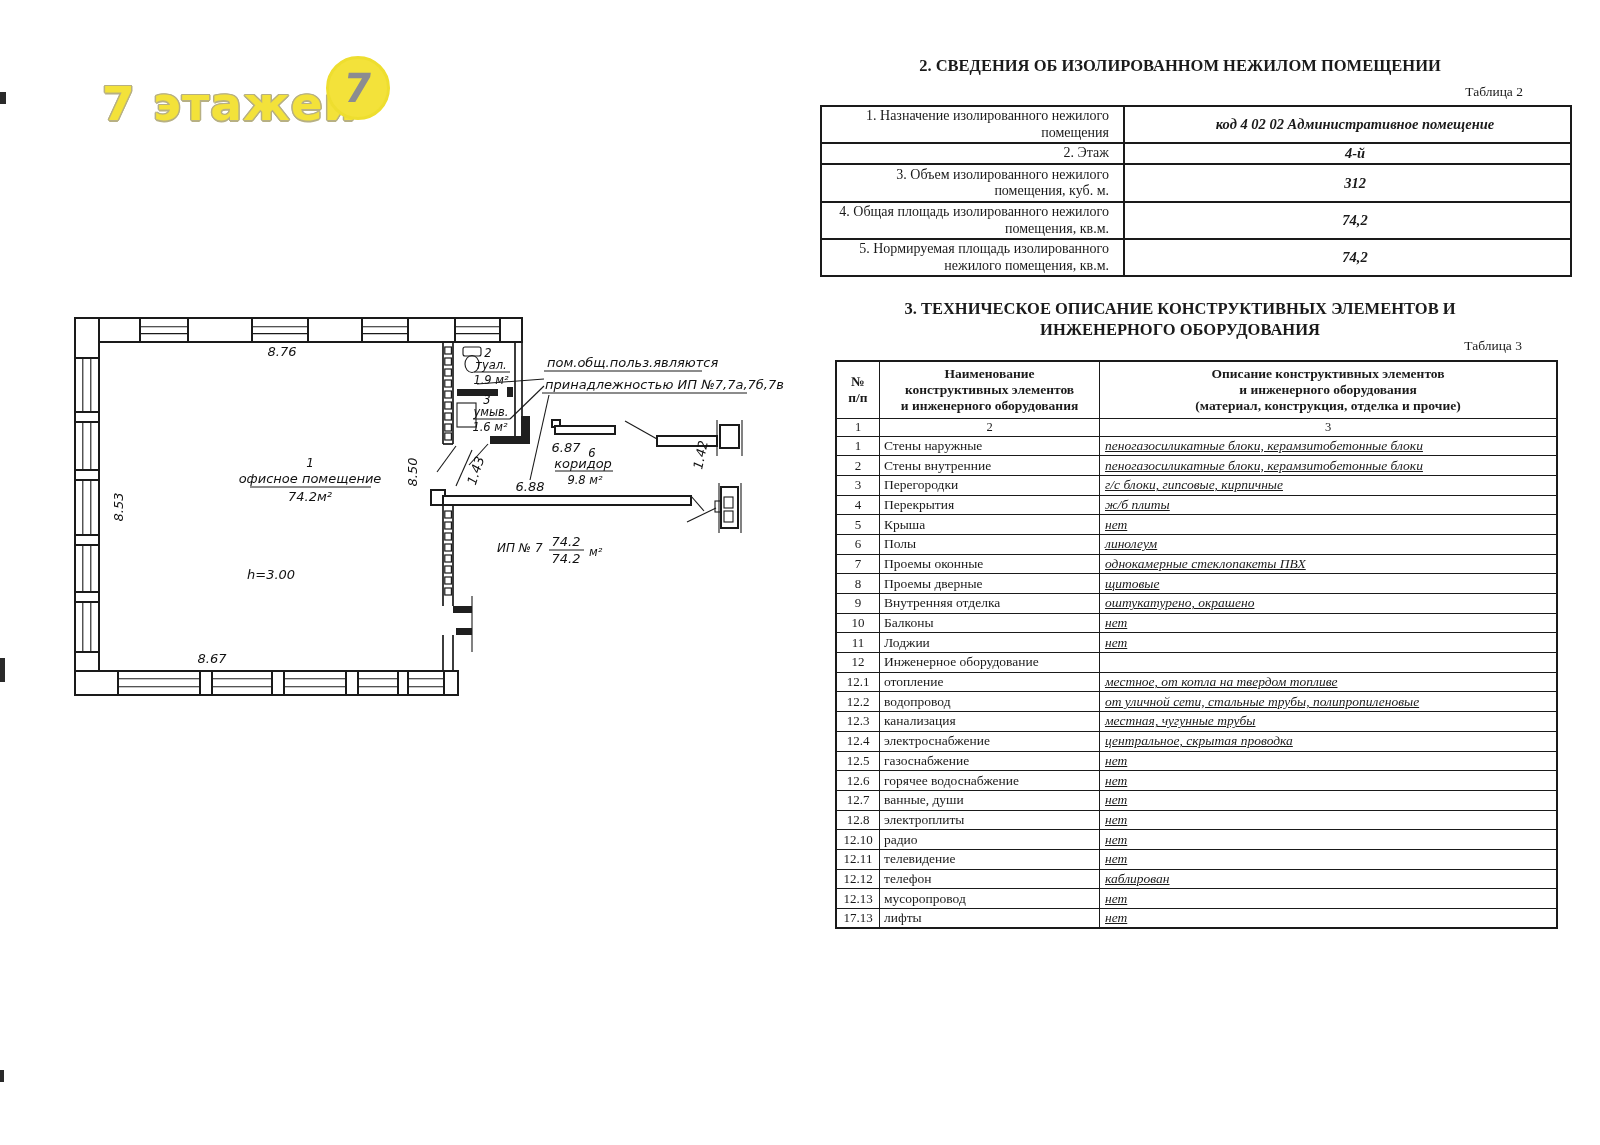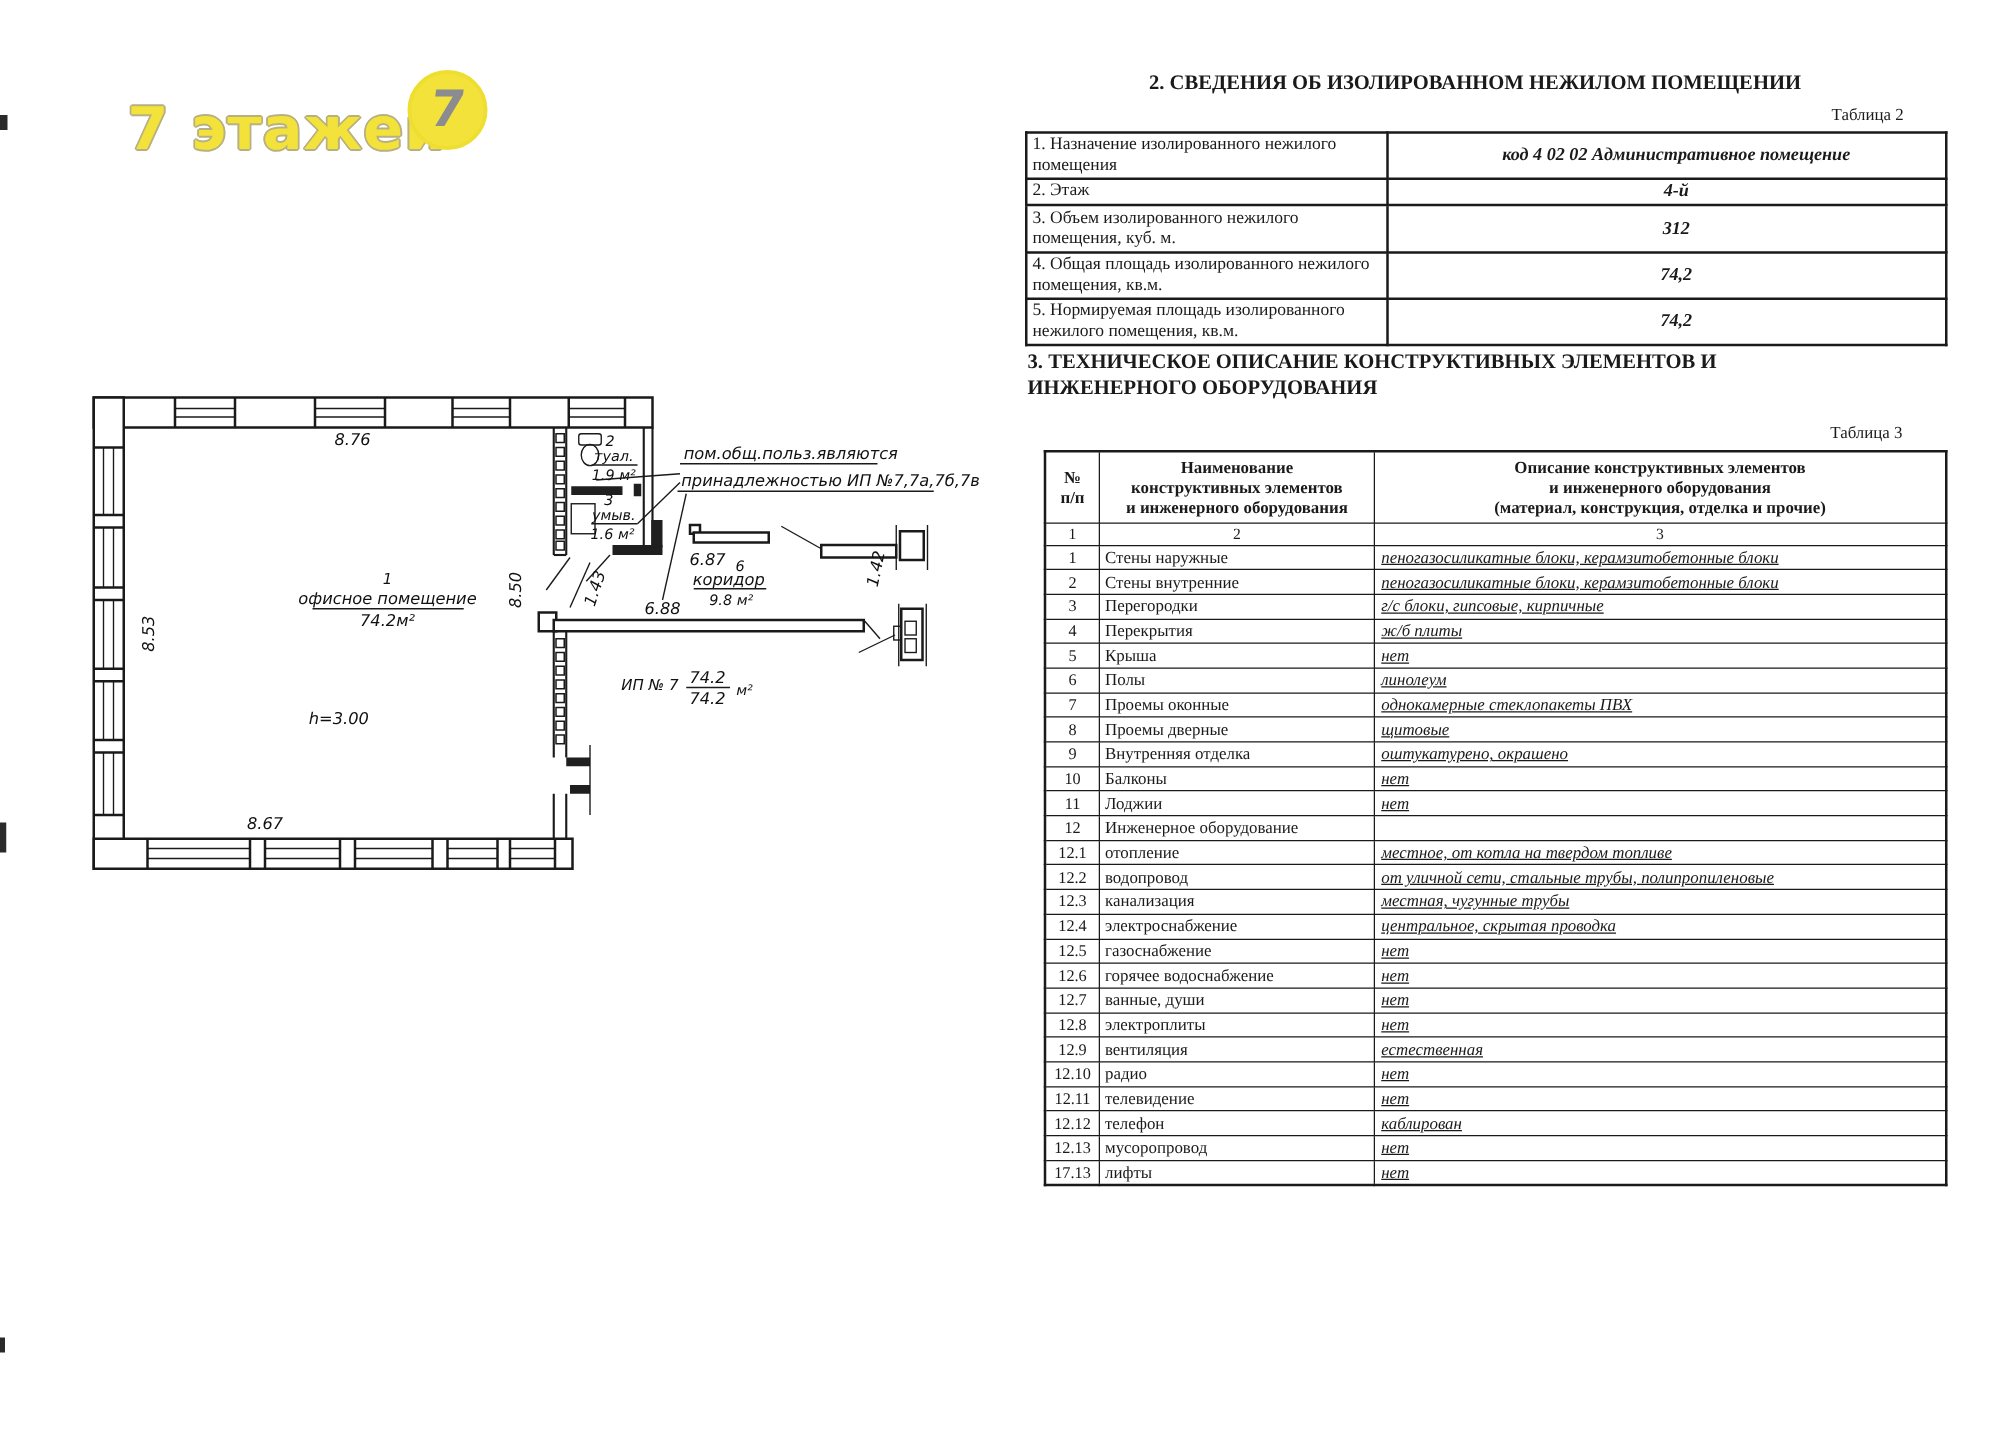--- a/index.html
+++ b/index.html
@@ -14,28 +14,28 @@
                 -1px -1px 0 #b7b083,1px 1px 0 #b7b083,-1px 1px 0 #b7b083,1px -1px 0 #b7b083;}
   .logo-badge{position:absolute;left:224px;top:-20px;width:58px;height:58px;border-radius:50%;
     background:#f3e23a;border:3px solid #eede2f;display:flex;align-items:center;justify-content:center;}
   .logo-badge span{font-family:"DejaVu Sans",sans-serif;font-weight:bold;font-size:40px;
     color:#8c8c90;transform:skewX(-8deg);line-height:1;}
 
   
   .title2{position:absolute;left:822px;top:56px;width:716px;text-align:center;
           font-weight:bold;font-size:16.5px;}
   .tlabel2{position:absolute;left:822px;top:84px;width:701px;text-align:right;font-size:13.5px;}
-  .title3{position:absolute;left:822px;top:278px;width:716px;
+  .title3{position:absolute;left:822px;top:298px;width:716px;text-align:center;
           font-weight:bold;font-size:16.5px;line-height:21px;}
   .tlabel3{position:absolute;left:822px;top:338px;width:700px;text-align:right;font-size:13.5px;}
 
   
   table.t2{position:absolute;left:820px;top:105px;border-collapse:collapse;border:2.5px solid #1a1a1a;}
   .t2 td{border:2px solid #1a1a1a;padding-left:16px;}
-  .t2 .t2l{width:283px;font-size:14px;line-height:16.5px;padding:1px 0 1px 4px;}
+  .t2 .t2l{width:283px;font-size:14px;line-height:16.5px;padding:1px 14px 1px 4px;text-align:right;}
   .t2 .t2v{width:428px;text-align:center;font-weight:bold;font-style:italic;font-size:14.5px;}
 
   
   table.t3{position:absolute;left:835px;top:360px;border-collapse:collapse;border:2.5px solid #1a1a1a;table-layout:fixed;}
   .t3 td,.t3 th{border:1.7px solid #1a1a1a;overflow:hidden;}
   .t3 th{font-weight:bold;font-size:13.5px;line-height:16px;white-space:pre-line;vertical-align:middle;padding:2px;}
   .t3 .c-num{width:38px;}
   .t3 .c-name{width:215px;}
   .t3 .c-desc{width:452px;}
   .t3 .numrow td{height:15px;text-align:center;font-size:12.5px;line-height:13px;}
@@ -216,25 +216,20 @@
         </tr>
         <tr class="drow">
           <td class="t3n">12.7</td>
           <td class="t3name">ванные, души</td>
           <td class="t3desc">нет</td>
         </tr>
         <tr class="drow">
           <td class="t3n">12.8</td>
           <td class="t3name">электроплиты</td>
           <td class="t3desc">нет</td>
-        </tr>
-        <tr class="drow">
-          <td class="t3n">12.9</td>
-          <td class="t3name">вентиляция</td>
-          <td class="t3desc">естественная</td>
         </tr>
         <tr class="drow">
           <td class="t3n">12.10</td>
           <td class="t3name">радио</td>
           <td class="t3desc">нет</td>
         </tr>
         <tr class="drow">
           <td class="t3n">12.11</td>
           <td class="t3name">телевидение</td>
           <td class="t3desc">нет</td>

